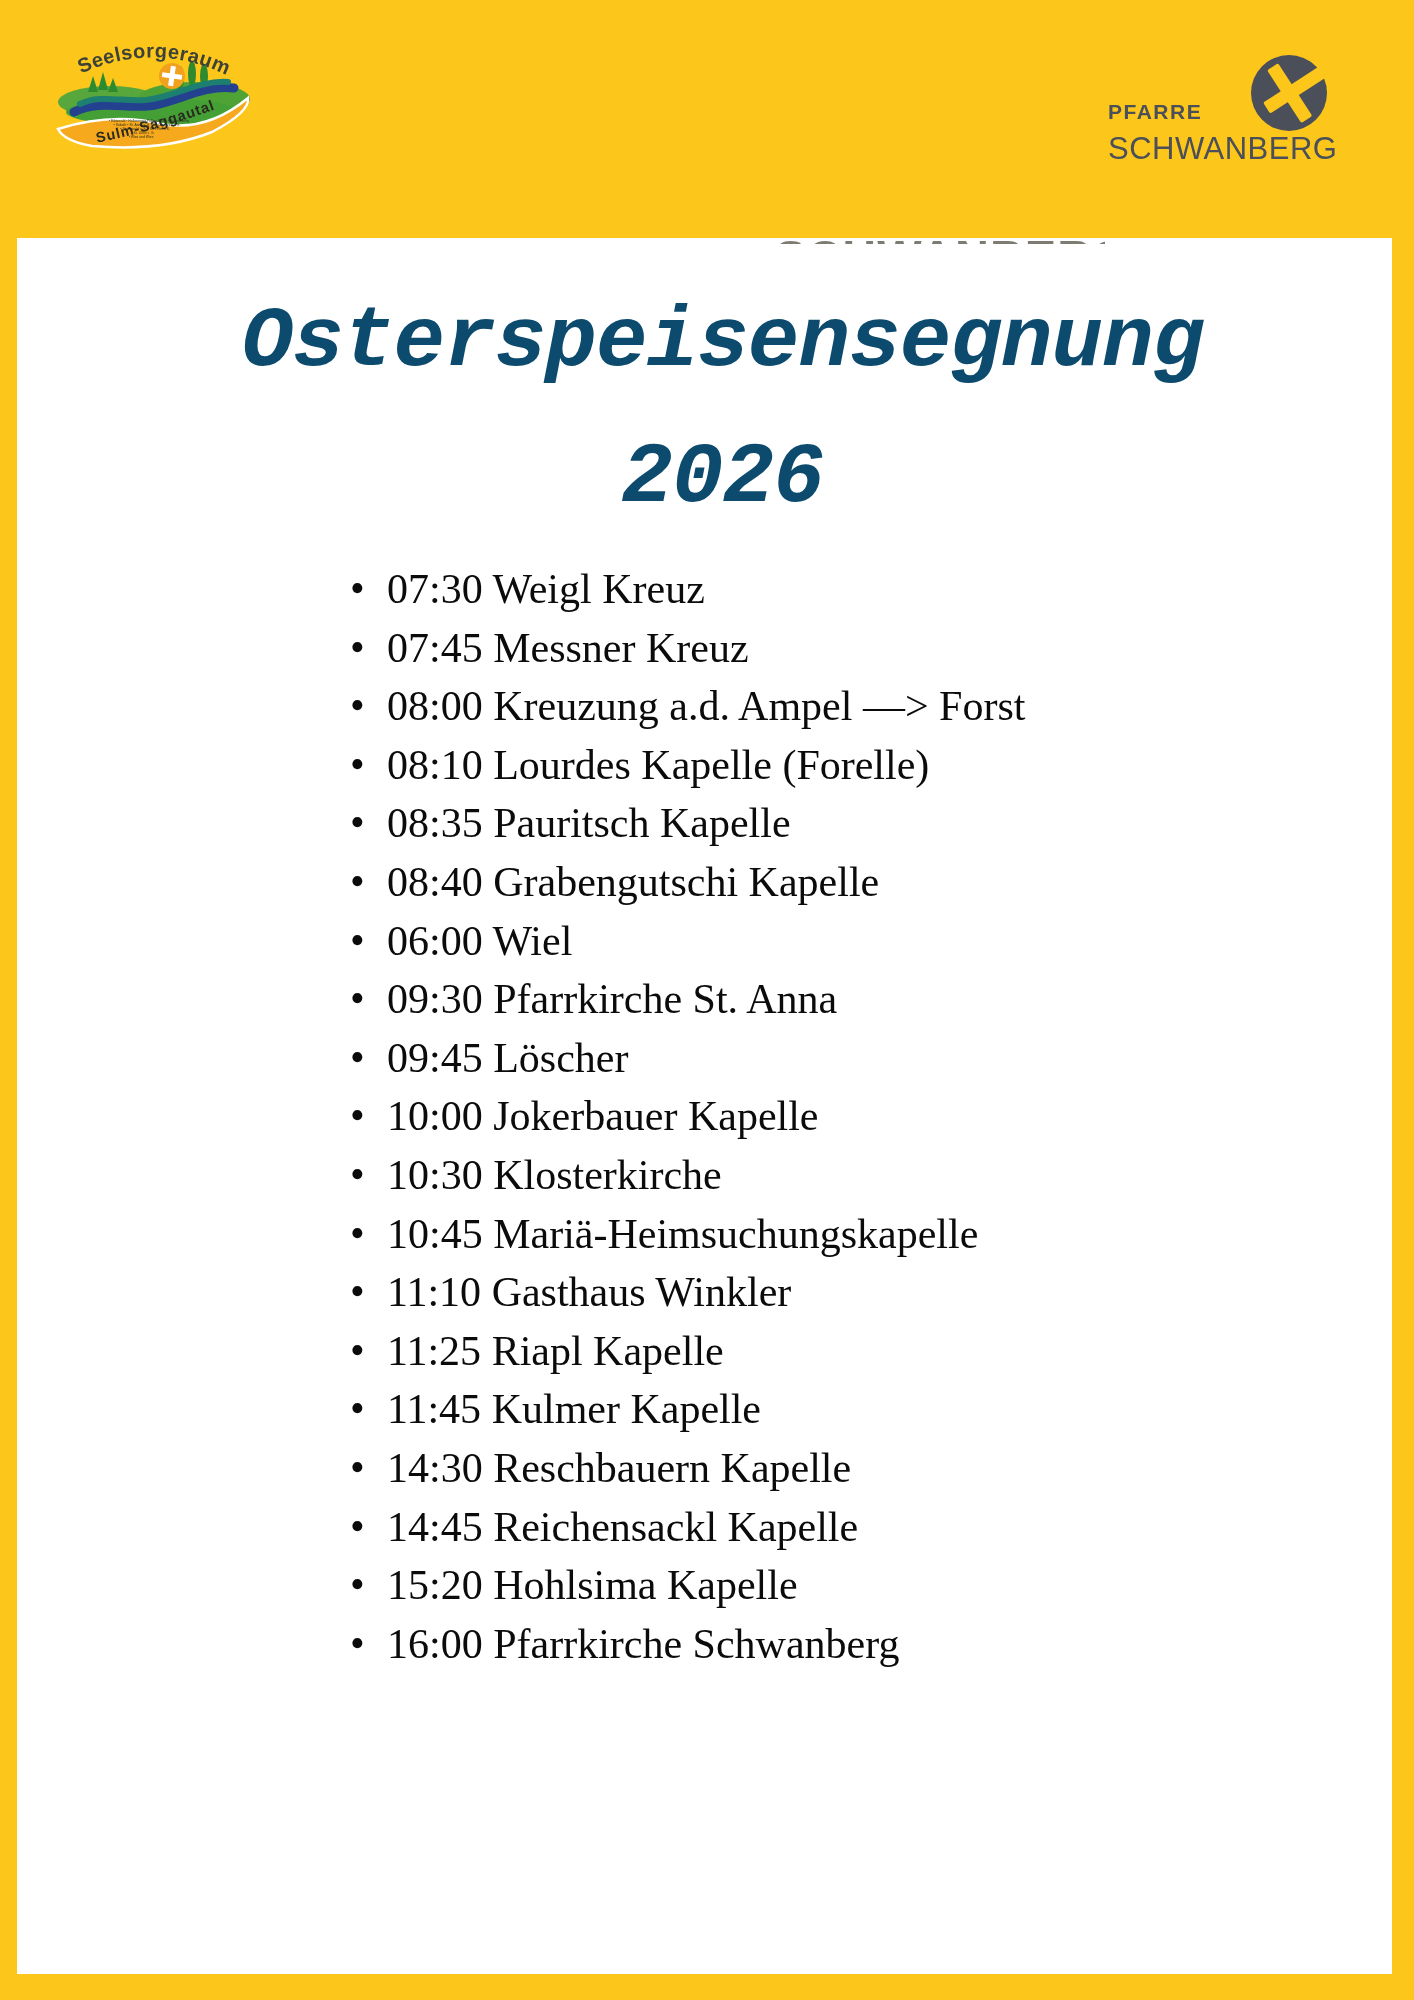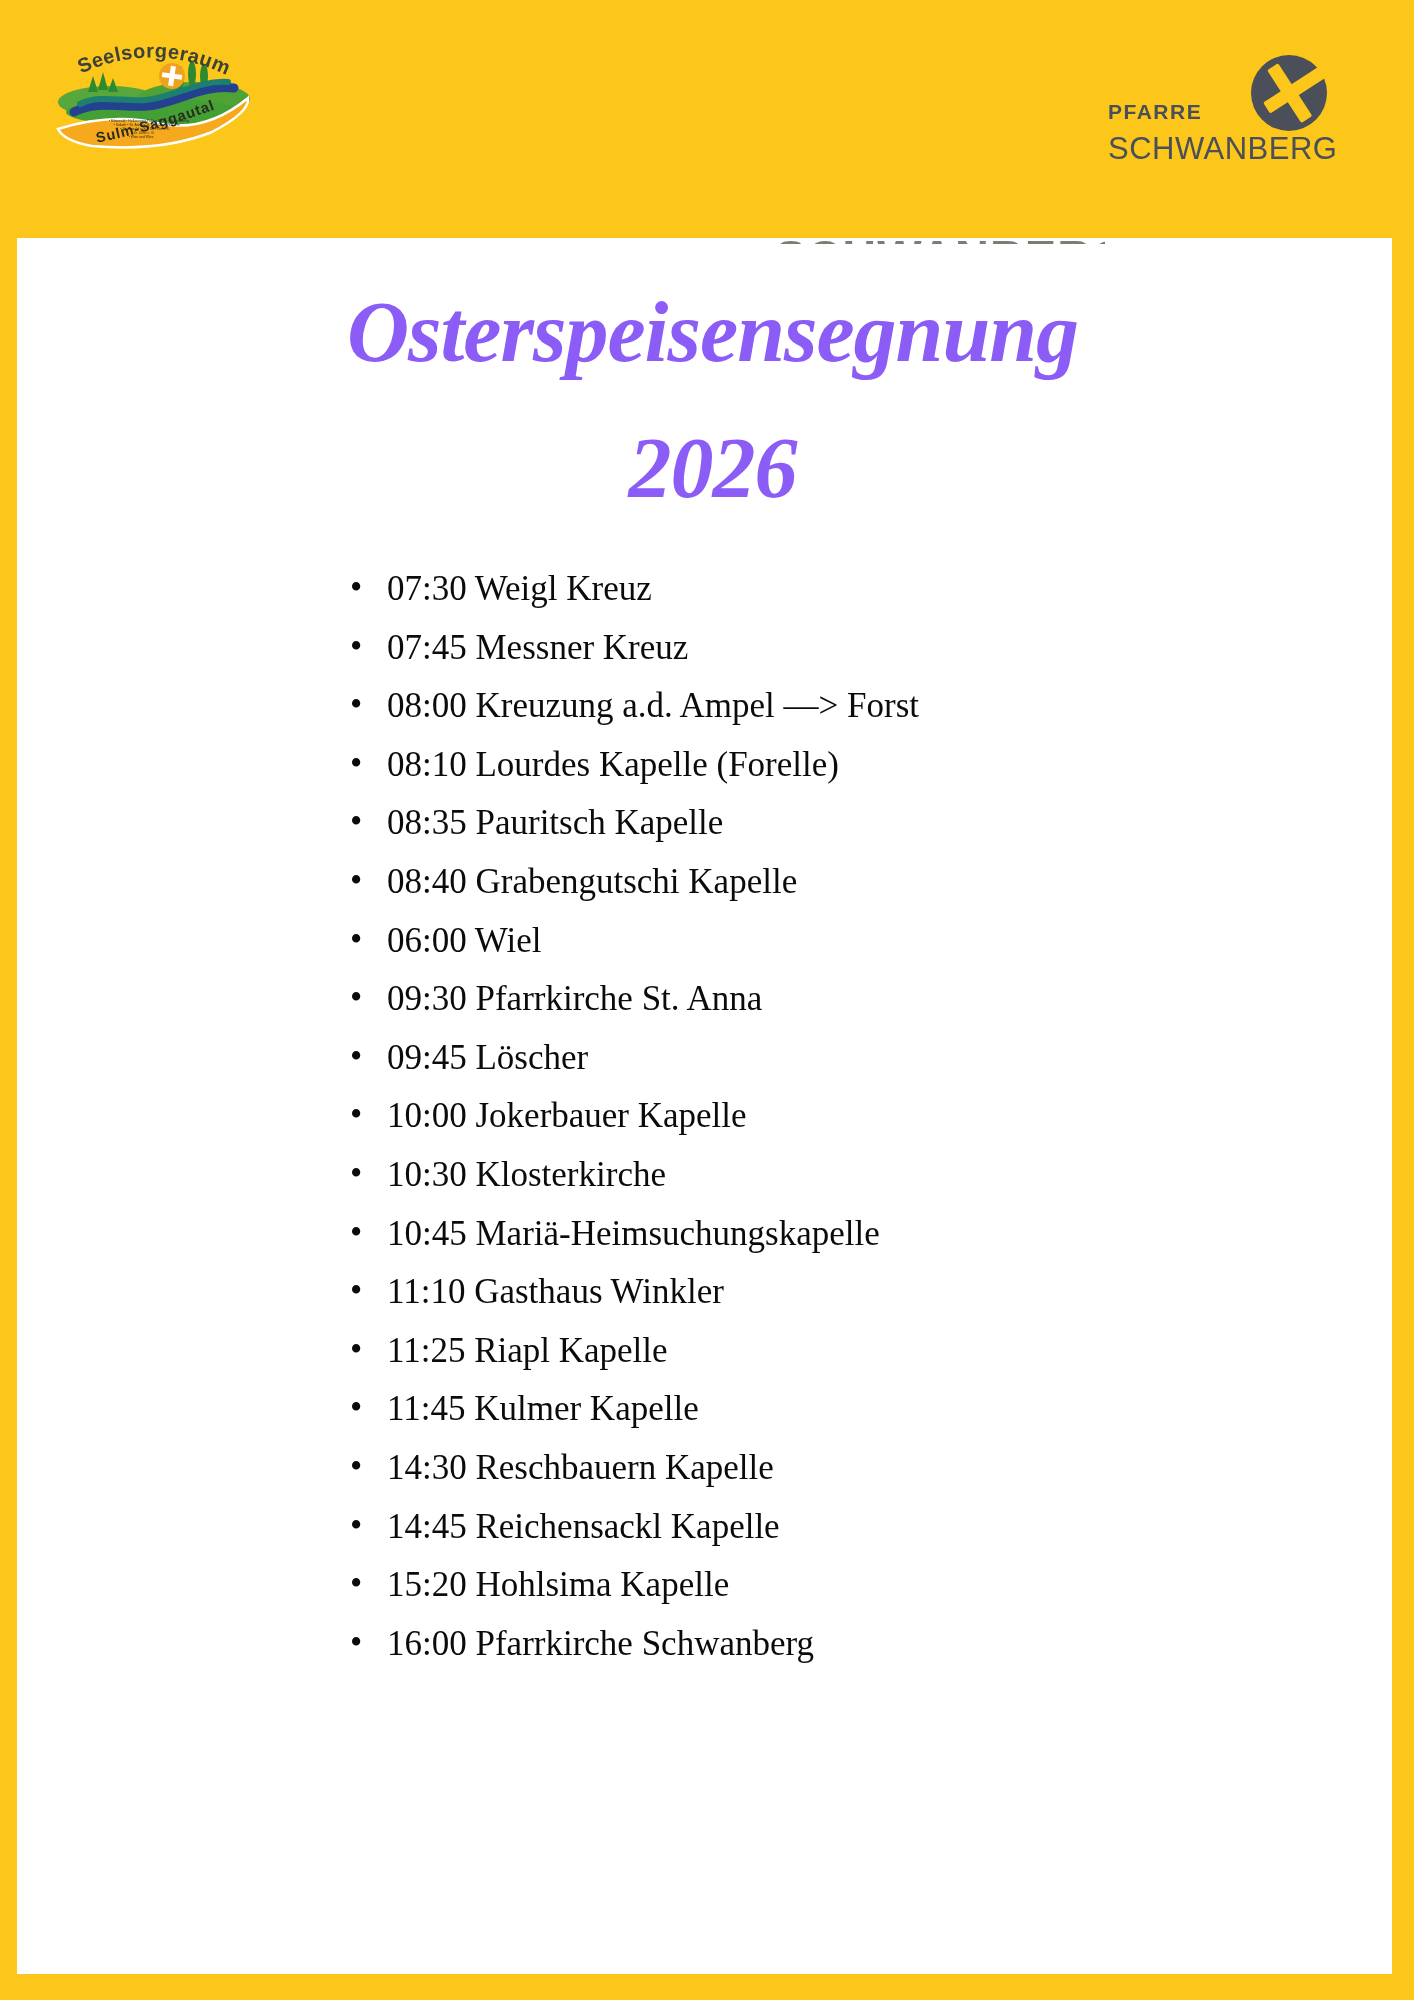--- a/index.html
+++ b/index.html
@@ -18,29 +18,29 @@
     position:absolute; left:758px; top:0; width:330px; height:6px;
     overflow:hidden;
   }
   .remnant span {
     display:block; margin-top:-9px;
     font-family:"Liberation Sans", sans-serif; font-weight:bold;
     font-size:47px; letter-spacing:1px; color:#7e7b72; white-space:nowrap;
   }
   
   .title {
-    position:absolute; left:0; width:100%; top:18px; margin:8px;
+    position:absolute; left:0; width:100%; top:18px; margin:18px;
     text-align:center;
-    font-family:Liberation Serif, serif; font-style:italic; font-weight:bold;
-    font-size:86px; line-height:136px; letter-spacing:-1px; color:#8b5cf6;
+    font-family:Liberation Mono, monospace; font-style:italic; font-weight:bold;
+    font-size:86px; line-height:136px; letter-spacing:-1px; color:#0c4a6e;
   }
   
   .schedule {
     position:absolute; left:333px; top:322px; margin:0; padding:0;
-    list-style:none; font-size:35px; line-height:58.6px; color:#0b0b0b;
+    list-style:none; font-size:42px; line-height:58.6px; color:#0b0b0b;
   }
   .schedule li { position:relative; padding-left:37px; white-space:nowrap; }
   .schedule li::before {
     content:"\2022"; position:absolute; left:0; top:-1px; color:#0b0b0b;
   }
   
   .pfarre-word1 {
     position:absolute; left:1108px; top:101px;
     font-family:"Liberation Sans", sans-serif; font-weight:bold;
     font-size:21px; letter-spacing:1.5px; color:#4A4F59; line-height:1;

